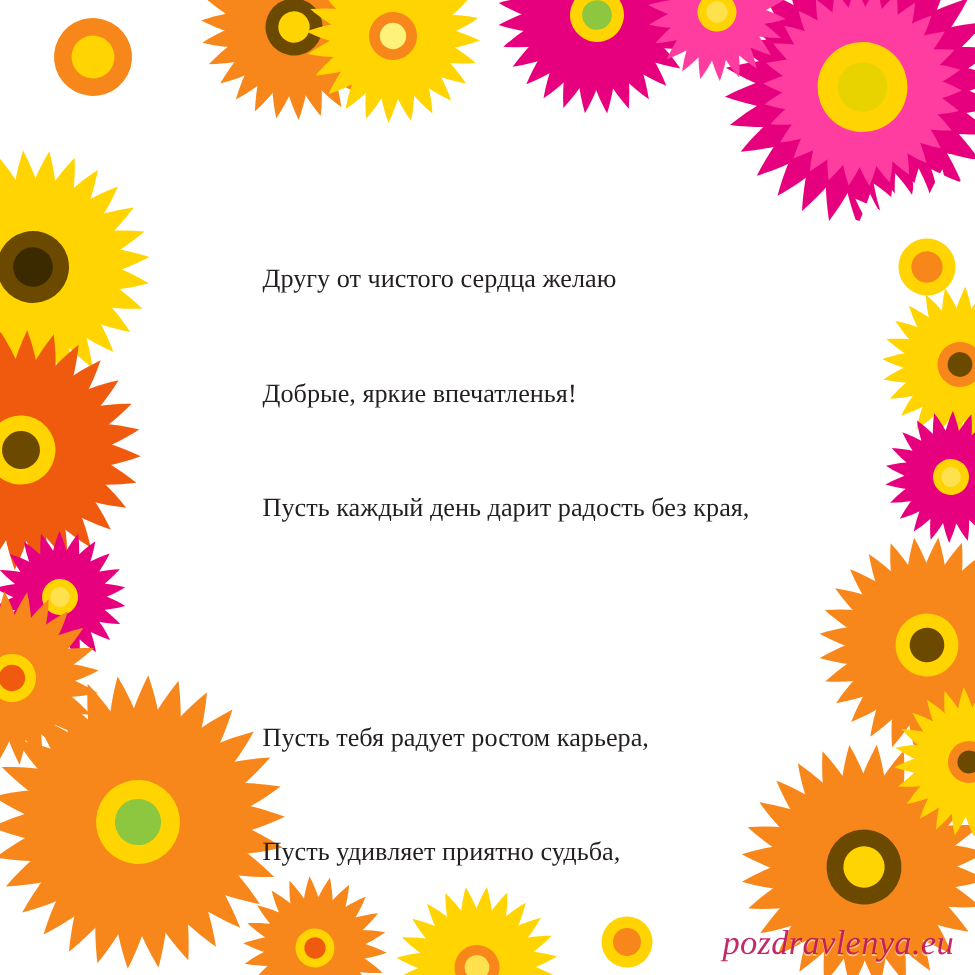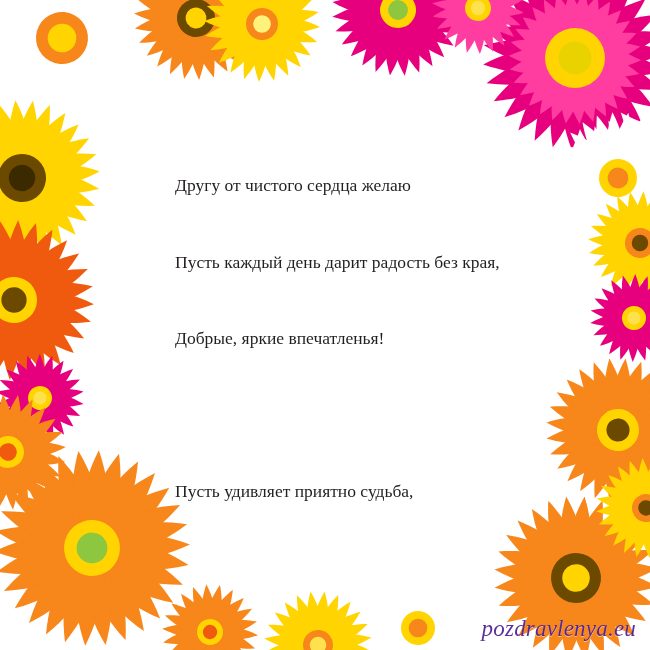--- a/index.html
+++ b/index.html
@@ -31,21 +31,21 @@
   #verse .gap { height: 25px; }
 
   
   #watermark {
     position: absolute;
     right: 14px;
     bottom: 8px;
     font-family: "Liberation Serif", serif;
     font-style: italic;
     font-size: 23px;
-    color: #4c1d95;
+    color: #be185d;
     opacity: .92;
     letter-spacing: .2px;
     text-shadow: 0 1px 0 rgba(255,255,255,.55);
   }
 </style>
 </head>
 <body>
 
 <div id="card">
 
@@ -1160,23 +1160,24 @@
           <path d="M0,-36 C8.075,-19.8 8.075,-4.55 0,-1.56 C-8.075,-4.55 -8.075,-19.8 0,-36 Z" fill="#ffd400" opacity="1" transform="rotate(337.5)"></path>
           <path d="M0,-36 C8.075,-19.8 8.075,-4.55 0,-1.56 C-8.075,-4.55 -8.075,-19.8 0,-36 Z" fill="#ffd400" opacity="1" transform="rotate(352.5)"></path>
           <circle r="14" fill="#f7861b"></circle>
           <circle r="7.700000000000001" fill="#6b4a00"></circle>
         </g>
       </g>
   </svg>
 
   <div id="verse">
     <p>Другу от чистого сердца желаю</p>
+    <p>Добрые, яркие впечатленья!</p>
     <p>Пусть каждый день дарит радость без края,</p>
-    <p>Добрые, яркие впечатленья!</p>
     <div class="gap"></div>
+    <p>Пусть тебя радует ростом карьера,</p>
     <p>Пусть удивляет приятно судьба,</p>
     
     
   </div>
 
   <div id="watermark">pozdravlenya.eu</div>
 
 </div>
 
 </body></html>

